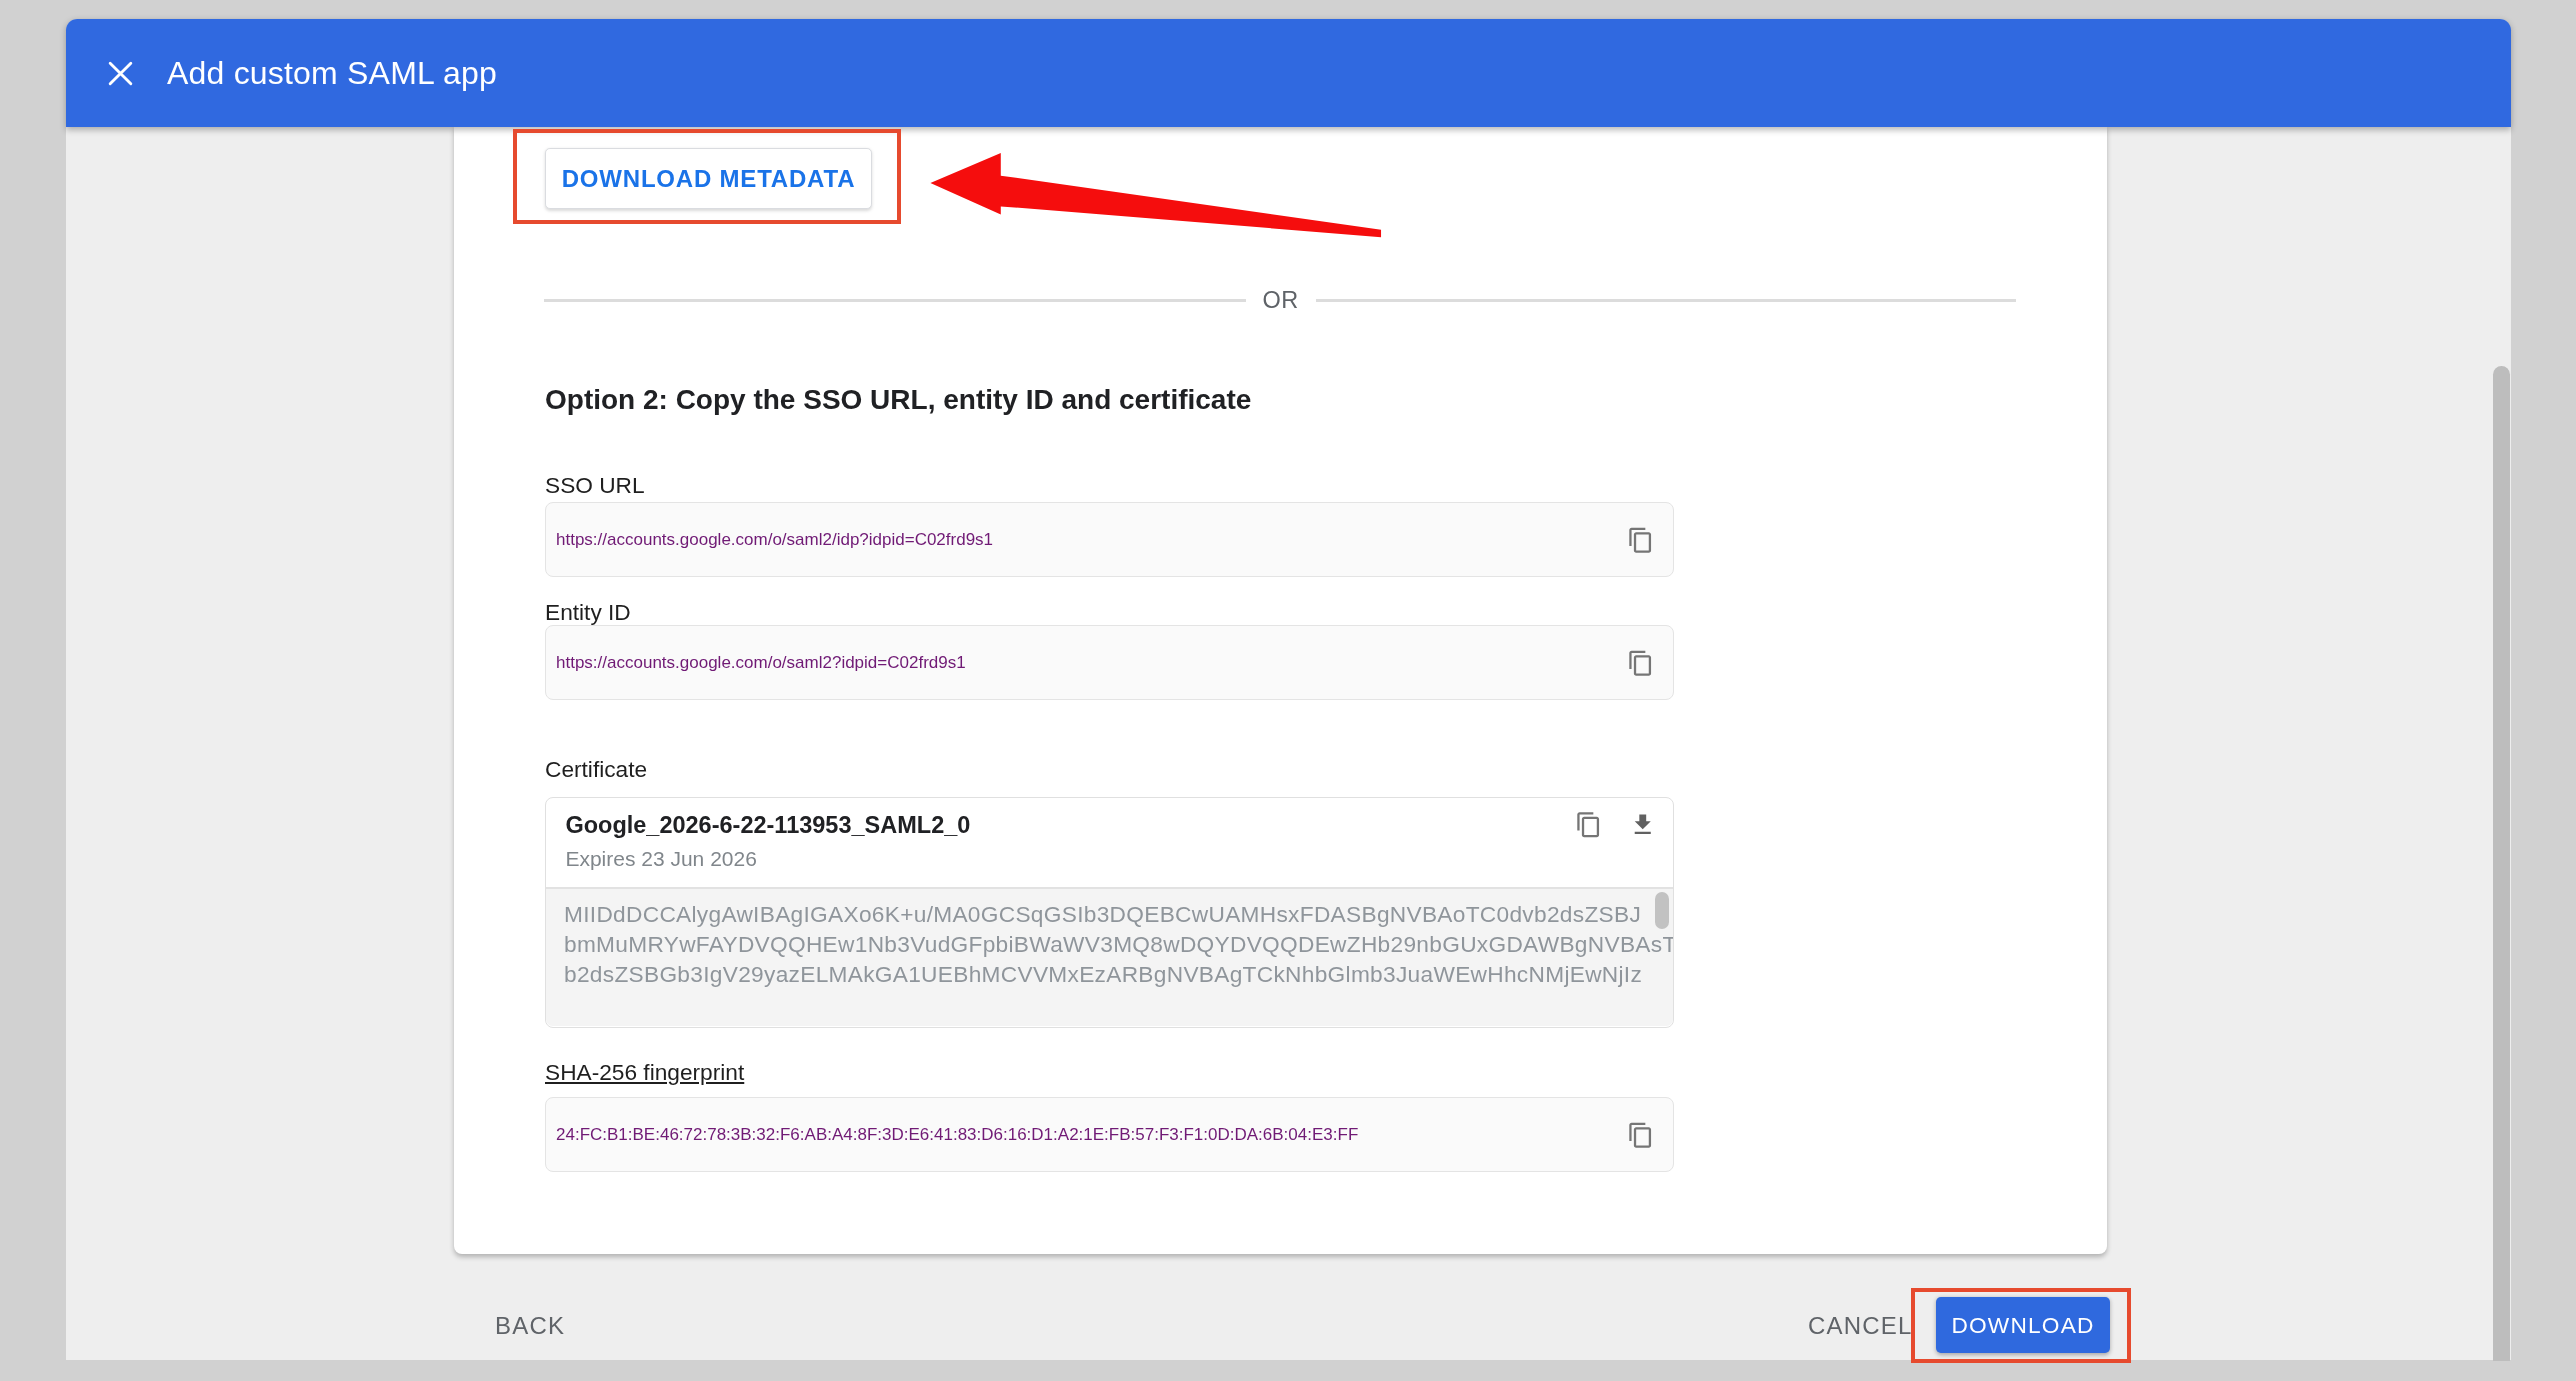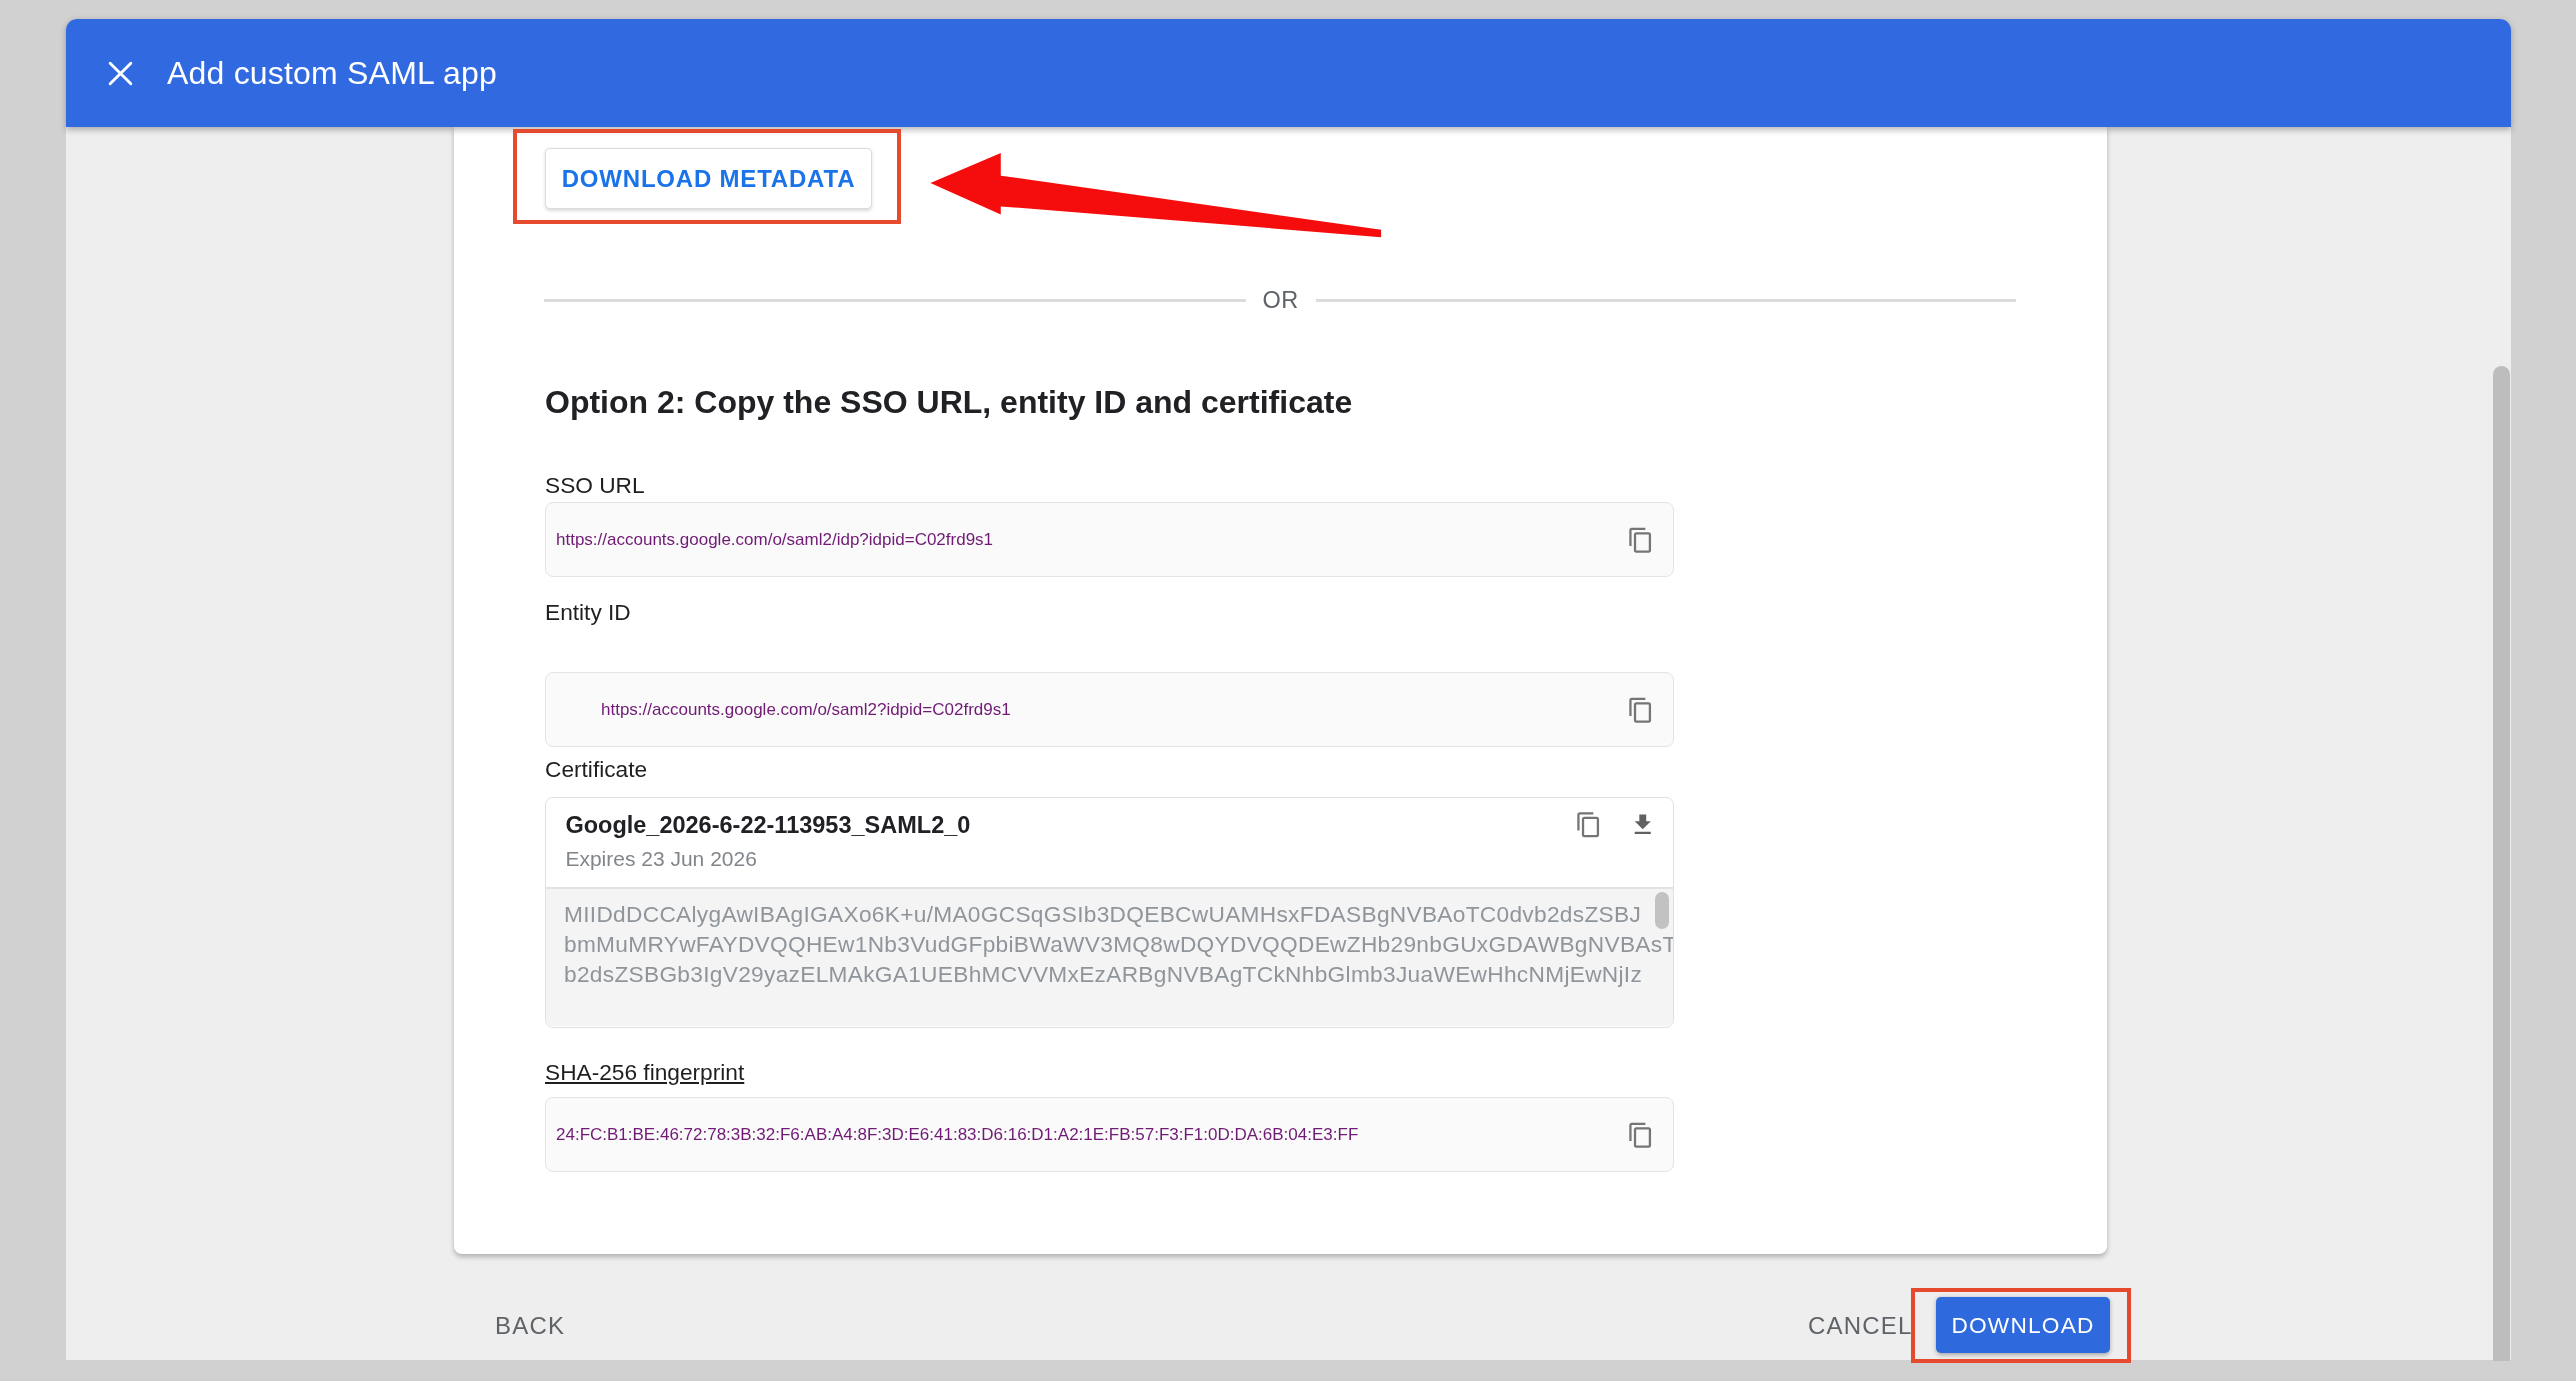--- a/index.html
+++ b/index.html
@@ -14,27 +14,27 @@
 
   
   .card{position:absolute;left:388px;top:108px;width:1653px;height:1127px;background:#ffffff;border-radius:0 0 8px 8px;box-shadow:0 2.4px 4.9px rgba(0,0,0,0.25);z-index:2;}
 
   .dm-button{position:absolute;left:91px;top:21px;width:327px;height:61px;background:#ffffff;border:1.6px solid #dadce0;border-radius:4.9px;box-sizing:border-box;box-shadow:0 1.6px 3.2px rgba(0,0,0,0.15);display:flex;align-items:center;justify-content:center;color:#1a73e8;font-size:24px;font-weight:bold;letter-spacing:0.8px;cursor:pointer;}
 
   .or-line-left{position:absolute;left:90px;top:172px;width:702px;height:2.4px;background:#dcdcdc;}
   .or-line-right{position:absolute;left:862px;top:172px;width:700px;height:2.4px;background:#dcdcdc;}
   .or-text{position:absolute;left:784px;top:160px;width:85px;text-align:center;font-size:23.5px;color:#5f6368;letter-spacing:0.4px;}
 
-  .section-heading{position:absolute;left:91px;top:257px;font-size:32px;font-weight:bold;color:#202124;}
+  .section-heading{position:absolute;left:91px;top:257px;font-size:28px;font-weight:bold;color:#202124;}
 
   .field-label{position:absolute;left:91px;font-size:22.7px;color:#1f1f1f;}
   .lbl-sso{top:329px;margin-top:16px;} .lbl-entity{top:472px;} .lbl-cert{top:629px;} .lbl-sha{top:932px;text-decoration:underline;}
 
   .field{position:absolute;left:91px;width:1129px;height:75px;background:#fafafa;border:1.6px solid #e4e4e4;border-radius:8px;box-sizing:border-box;display:flex;align-items:center;}
-  .f-sso{top:375px;} .f-entity{top:545px;padding-left:45px;} .f-sha{top:970px;}
+  .f-sso{top:375px;} .f-entity{top:498px;} .f-sha{top:970px;}
   .field-text{margin-left:10px;font-size:17px;color:#701a75;white-space:nowrap;}
   .copy-btn{position:absolute;right:18px;top:50%;transform:translateY(-50%);width:29px;height:29px;cursor:pointer;display:flex;align-items:center;justify-content:center;}
 
   
   .cert-card{position:absolute;left:91px;top:670px;width:1129px;height:231px;background:#ffffff;border:1.6px solid #e0e0e0;border-radius:8px;box-sizing:border-box;}
   .cert-title{position:absolute;left:19.4px;top:13.8px;font-size:23.5px;font-weight:bold;color:#202124;white-space:nowrap;}
   .cert-expires{position:absolute;left:19.4px;top:49px;font-size:21px;color:#80868b;}
   .cert-copy{position:absolute;left:1029px;top:13px;width:27.5px;height:27.5px;cursor:pointer;}
   .cert-download{position:absolute;left:1083px;top:13px;width:27.5px;height:27.5px;cursor:pointer;}
   .cert-divider{position:absolute;left:0;top:89px;width:100%;height:1.6px;background:#e2e2e2;}

